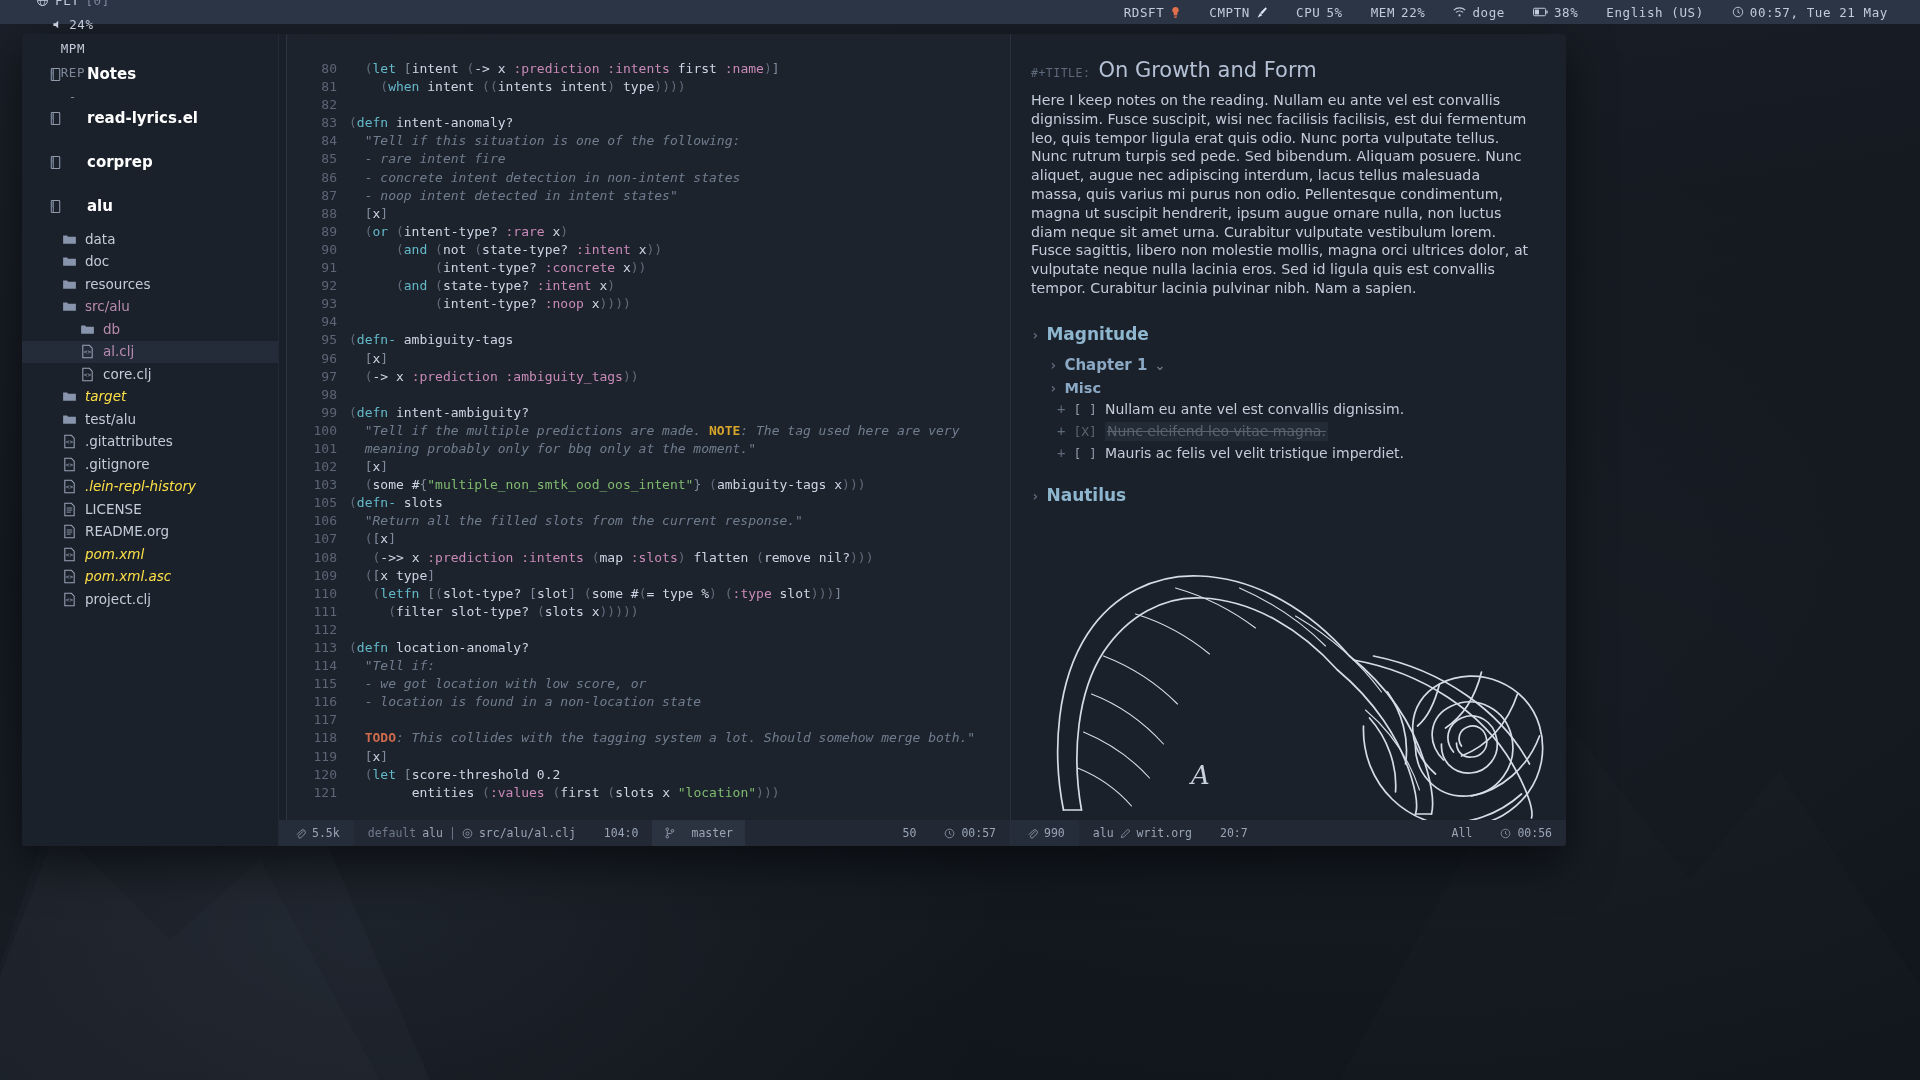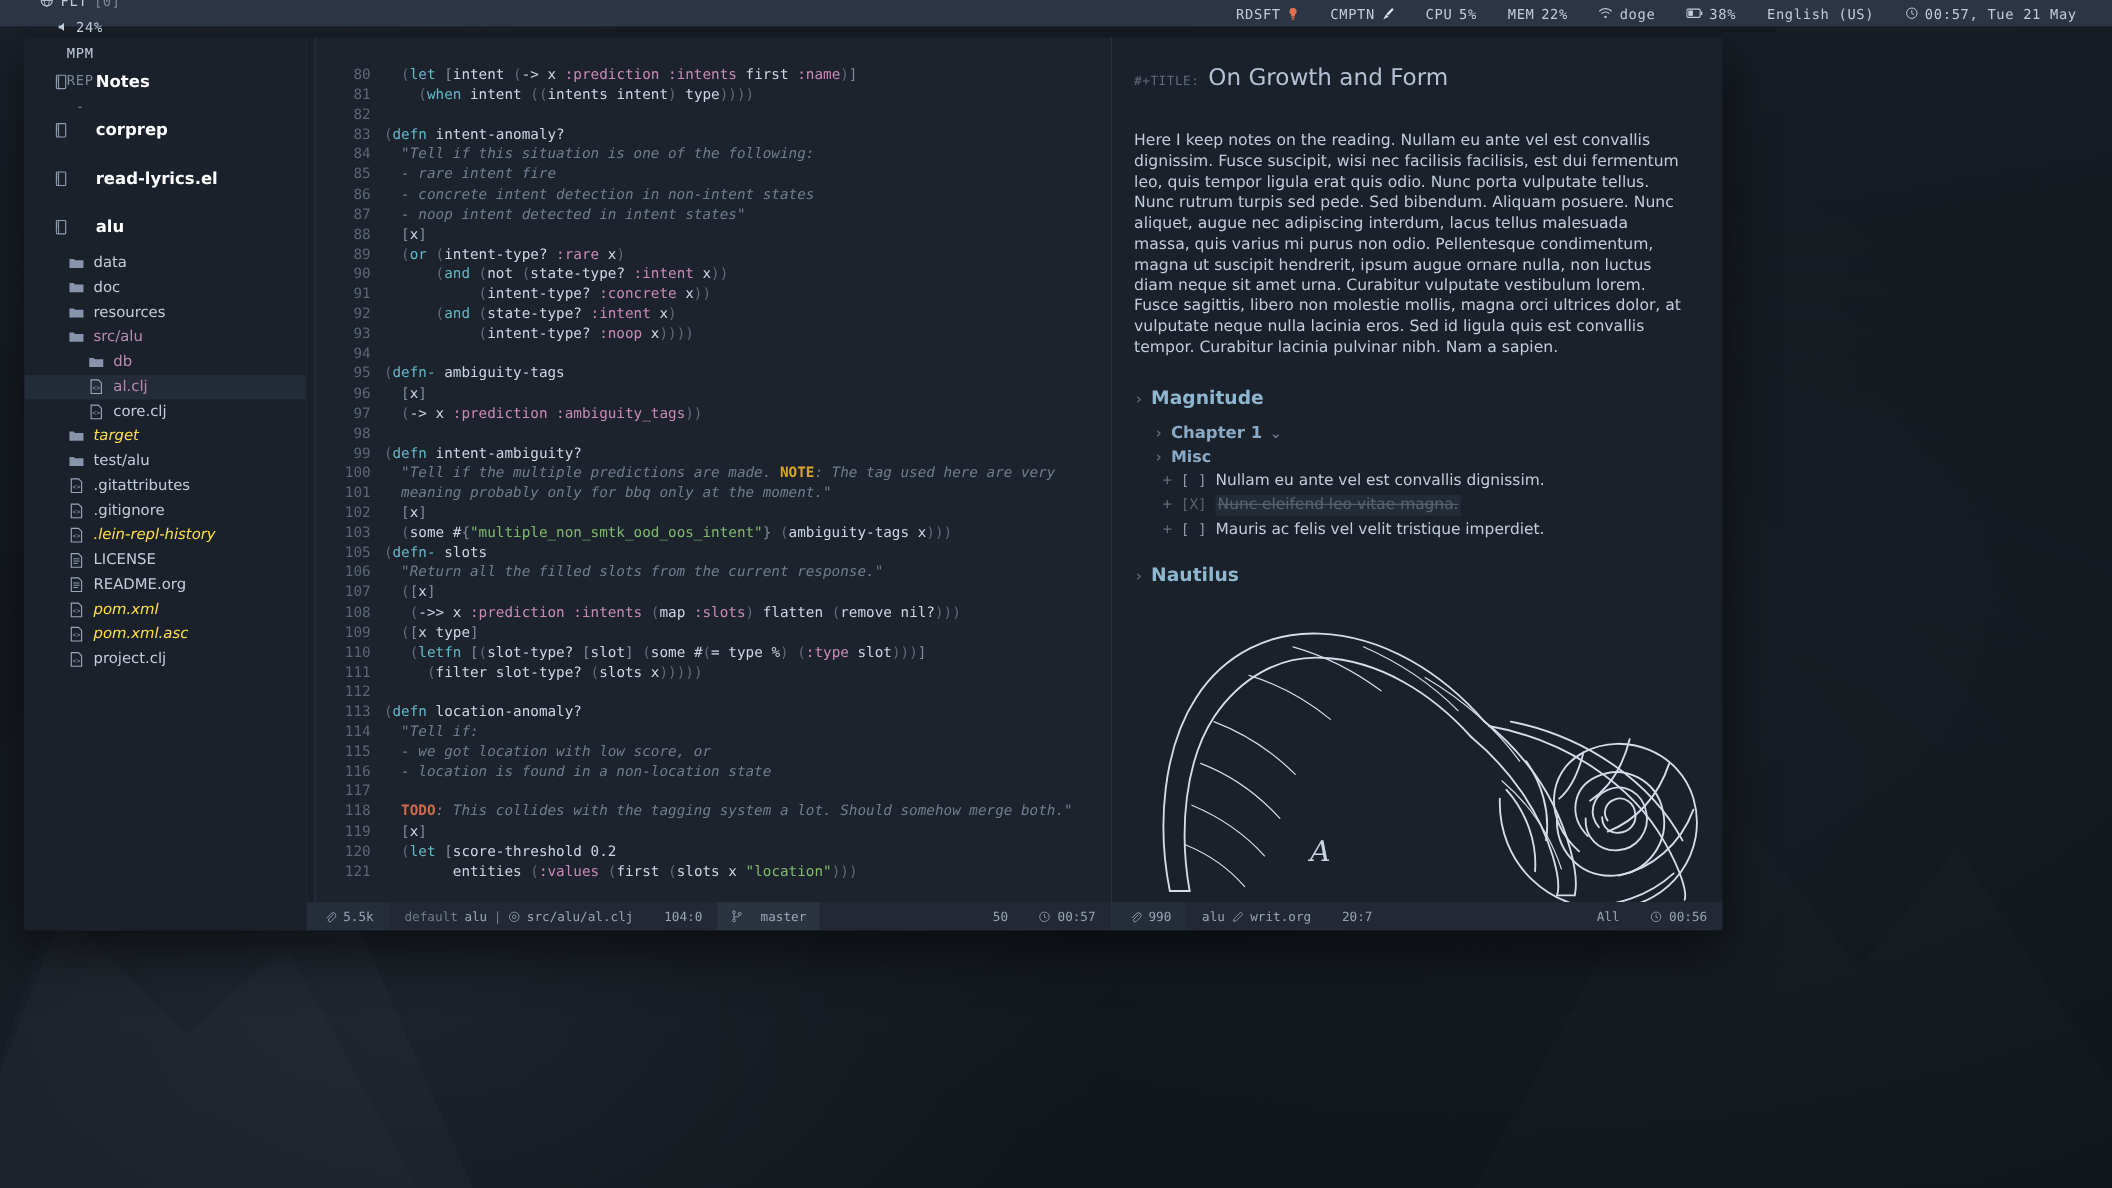--- a/index.html
+++ b/index.html
@@ -149,21 +149,21 @@
     background: #1b212b;
     border-left: 1px solid #2a313d;
     display: flex; flex-direction: column;
     position: relative; overflow: hidden;
   }
   .org-body {
     flex: 1 1 auto; position: relative; overflow: hidden;
     padding: 24px 26px 0 20px;
     color: #c7d0de;
   }
-  .org-title-row { display: flex; align-items: baseline; gap: 8px; margin-bottom: 37px; }
+  .org-title-row { display: flex; align-items: baseline; gap: 8px; margin-bottom: 9px; }
   .org-kw {
     font-family: "DejaVu Sans Mono", monospace;
     font-size: 11.5px; color: #5e6a7b; letter-spacing: .5px;
   }
   .org-title { font-size: 21px; color: #b4c0d4; font-weight: normal; }
   .org-para {
     font-size: 14.2px; line-height: 18.8px; color: #c3ccda;
     width: 500px; margin-bottom: 26px;
   }
   .org-h1 {
@@ -369,32 +369,32 @@
       </div>
 
       <div class="tm-root">
         <svg class="ic" viewBox="0 0 16 16">
             <rect x="3.5" y="1.5" width="9" height="13" rx=".8" fill="none" stroke="#8f9cb0" stroke-width="1.1"></rect>
             <line x1="5.6" y1="1.5" x2="5.6" y2="14.5" stroke="#8f9cb0" stroke-width="1"></line>
             <line x1="4.3" y1="4" x2="5" y2="4" stroke="#8f9cb0" stroke-width=".8"></line>
             <line x1="4.3" y1="6" x2="5" y2="6" stroke="#8f9cb0" stroke-width=".8"></line>
             <line x1="4.3" y1="8" x2="5" y2="8" stroke="#8f9cb0" stroke-width=".8"></line>
           </svg>
-        <span class="tm-lbl">corprep</span>
+        <span class="tm-lbl">read-lyrics.el</span>
       </div>
 
       <div class="tm-root">
         <svg class="ic" viewBox="0 0 16 16">
             <rect x="3.5" y="1.5" width="9" height="13" rx=".8" fill="none" stroke="#8f9cb0" stroke-width="1.1"></rect>
             <line x1="5.6" y1="1.5" x2="5.6" y2="14.5" stroke="#8f9cb0" stroke-width="1"></line>
             <line x1="4.3" y1="4" x2="5" y2="4" stroke="#8f9cb0" stroke-width=".8"></line>
             <line x1="4.3" y1="6" x2="5" y2="6" stroke="#8f9cb0" stroke-width=".8"></line>
             <line x1="4.3" y1="8" x2="5" y2="8" stroke="#8f9cb0" stroke-width=".8"></line>
           </svg>
-        <span class="tm-lbl">read-lyrics.el</span>
+        <span class="tm-lbl">corprep</span>
       </div>
 
       <div class="tm-root">
         <svg class="ic" viewBox="0 0 16 16">
             <rect x="3.5" y="1.5" width="9" height="13" rx=".8" fill="none" stroke="#8f9cb0" stroke-width="1.1"></rect>
             <line x1="5.6" y1="1.5" x2="5.6" y2="14.5" stroke="#8f9cb0" stroke-width="1"></line>
             <line x1="4.3" y1="4" x2="5" y2="4" stroke="#8f9cb0" stroke-width=".8"></line>
             <line x1="4.3" y1="6" x2="5" y2="6" stroke="#8f9cb0" stroke-width=".8"></line>
             <line x1="4.3" y1="8" x2="5" y2="8" stroke="#8f9cb0" stroke-width=".8"></line>
           </svg>

